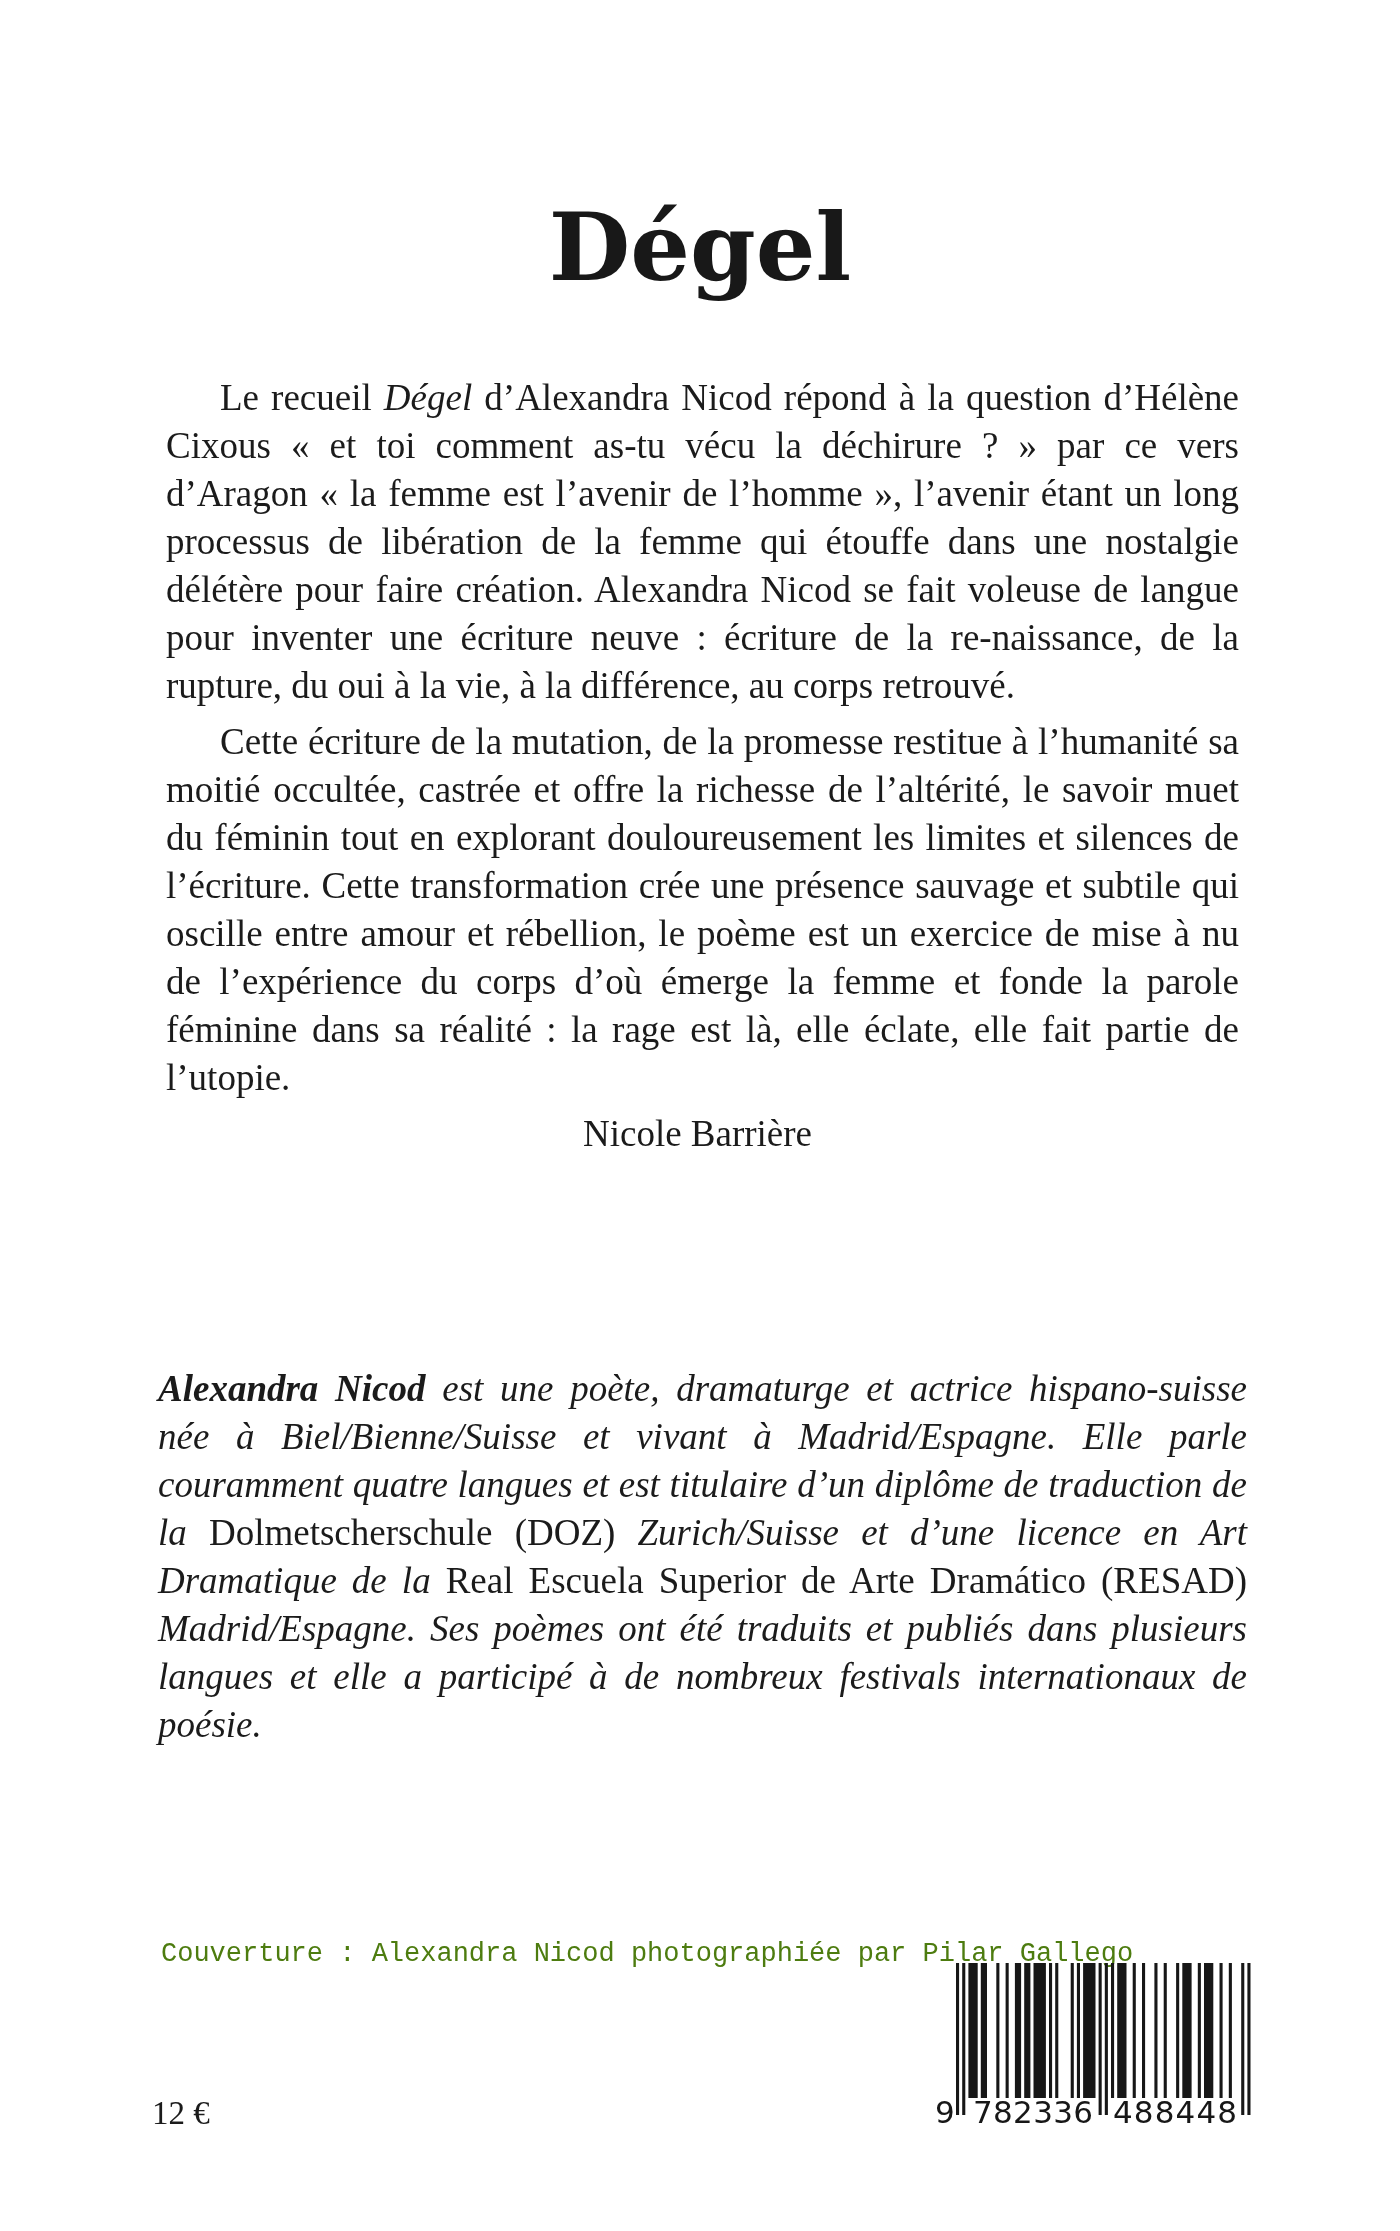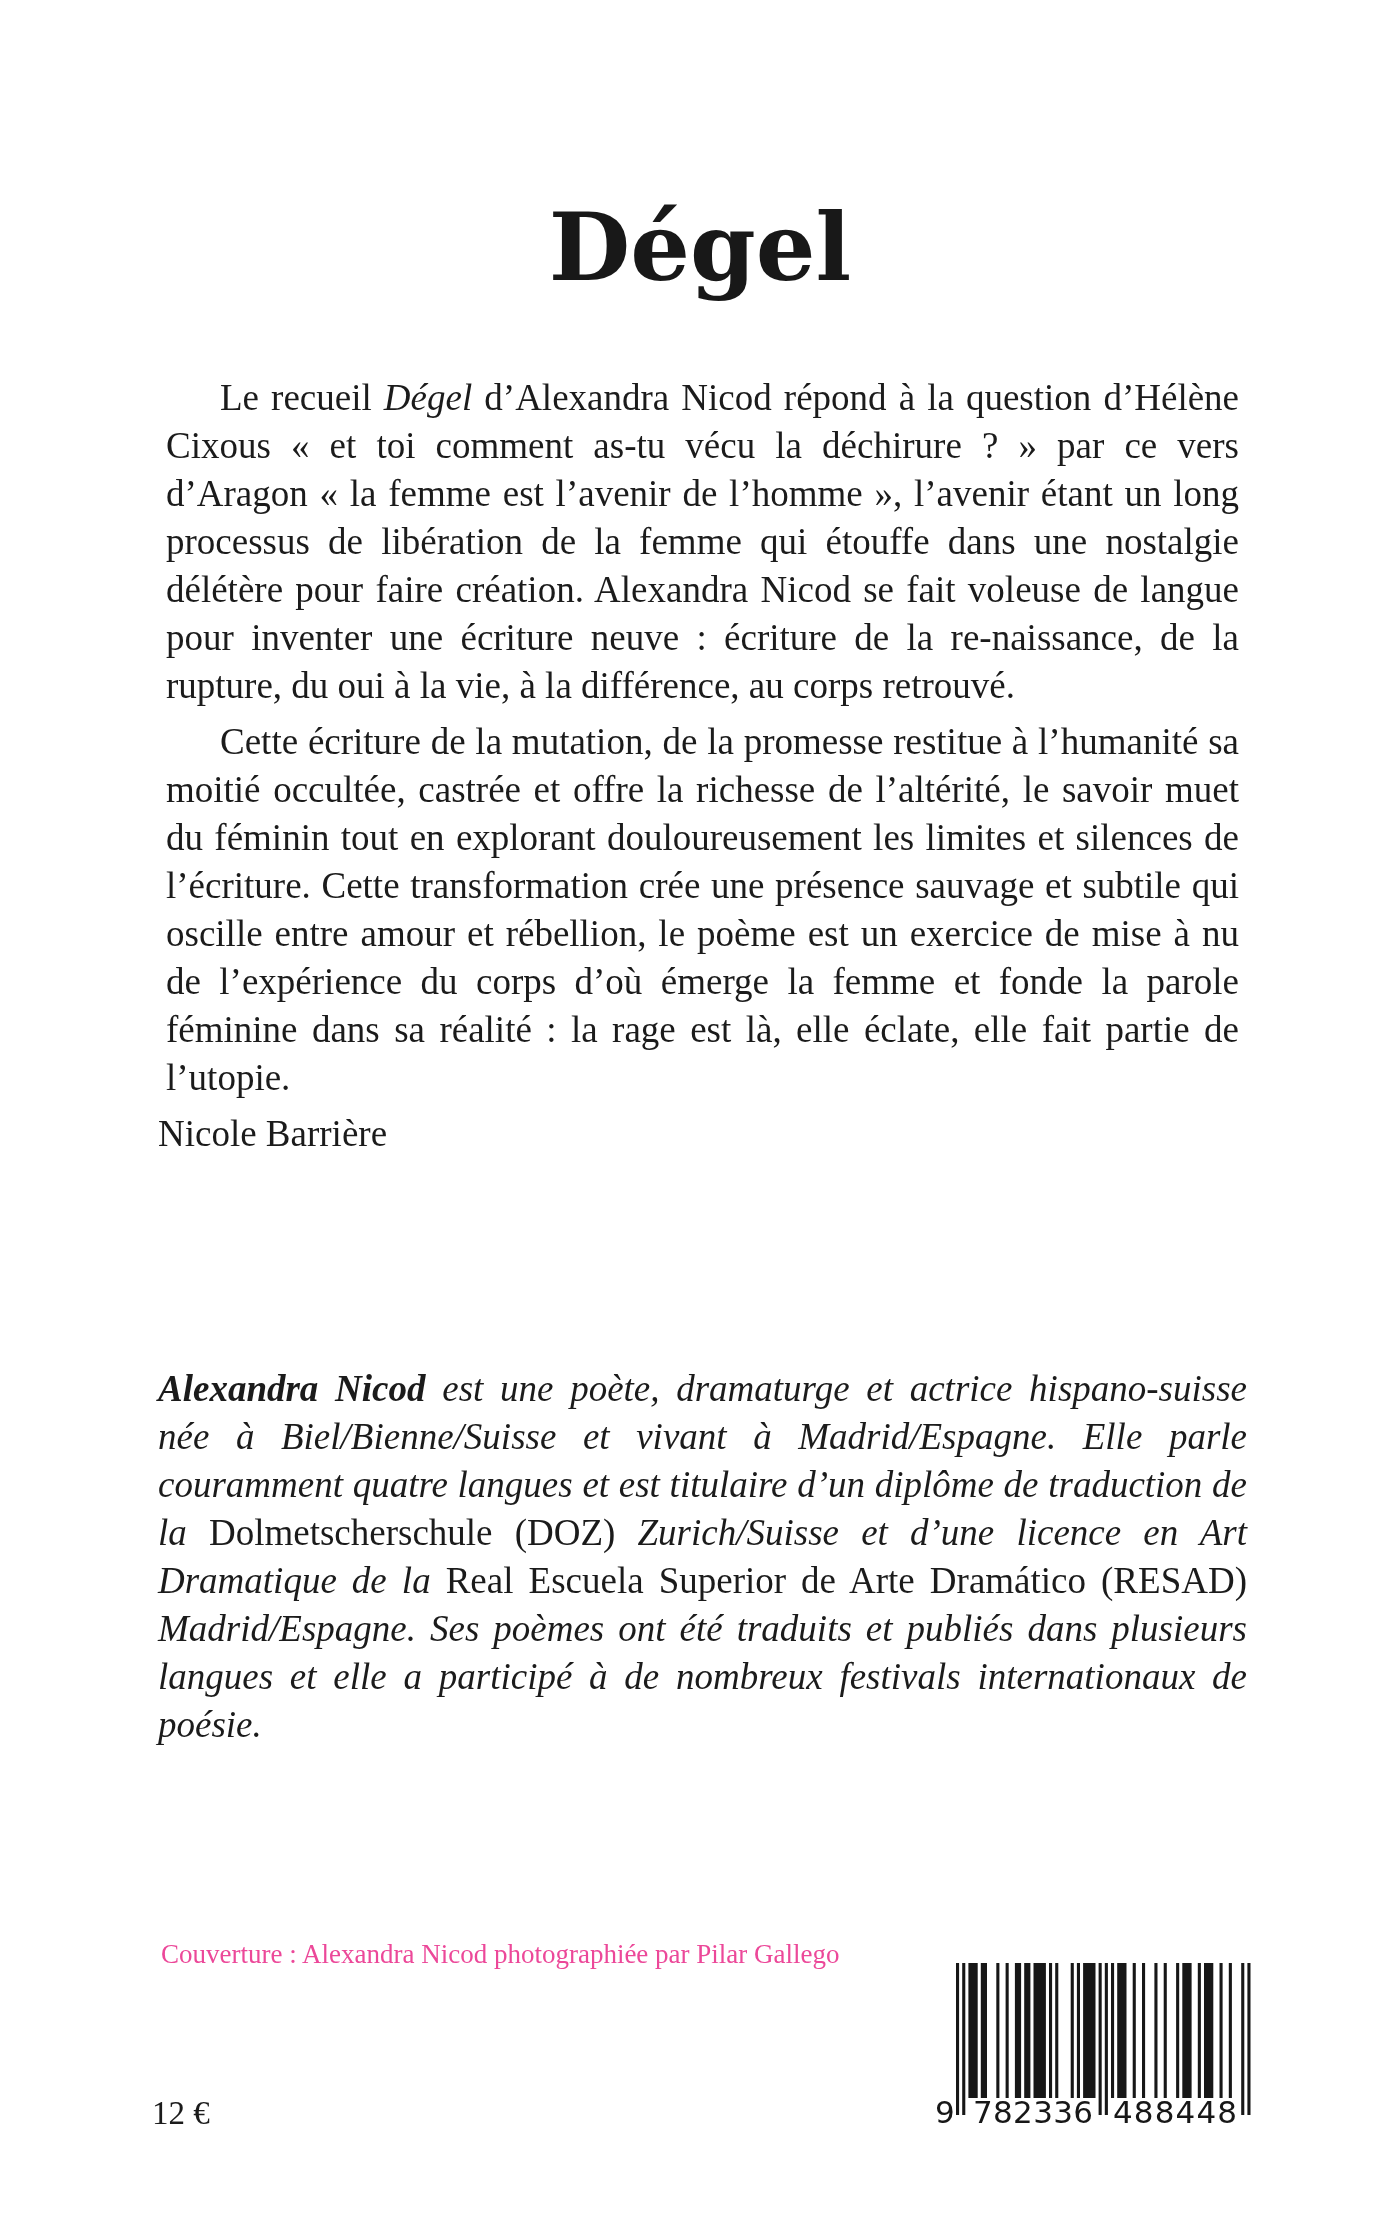--- a/index.html
+++ b/index.html
@@ -31,21 +31,21 @@
     width:1089px;
     font-size:37px;
     line-height:48px;
   }
   .synopsis p{
     margin:8px;
     text-align:justify;
     text-indent:54px;
   }
   .signature{
-    text-align:left;
+    text-align:center;
     padding-right:10px;
   }
   .bio{
     position:absolute;
     top:1365px;
     left:158px;
     width:1089px;
     font-size:37px;
     line-height:48px;
   }
@@ -55,21 +55,22 @@
   }
   .run-normal{font-style:normal;font-weight:normal;}
   .run-italic{font-style:italic;font-weight:normal;}
   .run-bold-italic{font-style:italic;font-weight:bold;margin-top:47px;}
   .cover-credit{
     position:absolute;
     top:1938px;
     left:161px;
     font-size:27px;
     line-height:32px;
-    color:#ec4899;
+    color:#4d7c0f;
+    font-family:Liberation Mono, monospace;
   }
   .isbn{
     position:absolute;
     top:2044px;
     left:152px;
     font-size:33px;
     line-height:38px;
   }
   .price{
     position:absolute;

